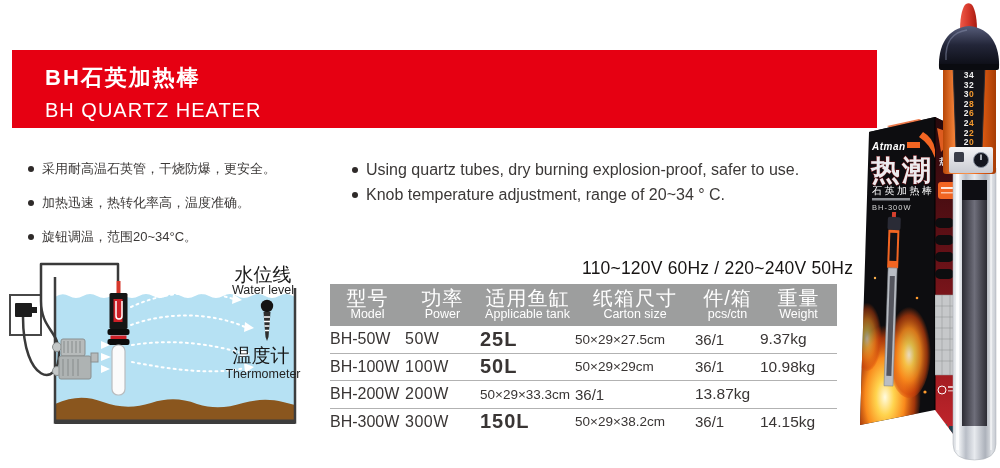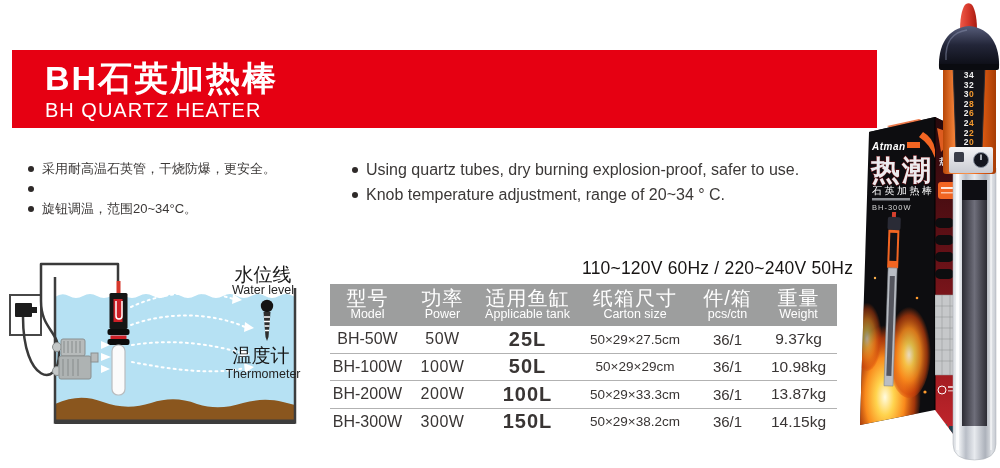--- a/index.html
+++ b/index.html
@@ -2,41 +2,41 @@
 <html><head>
 <meta charset="utf-8">
 <style>
   html,body{margin:0;padding:0;background:#fff;}
   .page{position:relative;width:1000px;height:468px;background:#ffffff;overflow:hidden;
         font-family:"Liberation Sans","DejaVu Sans",sans-serif;color:#3b3837;}
 
   
   .banner{position:absolute;left:12px;top:50px;width:865px;height:78px;background:#e60012;
           color:#fff;box-sizing:border-box;padding:9px 0 0 33px;z-index:1;}
-  .banner .t-cn{font-size:34px;font-weight:bold;letter-spacing:2px;line-height:38px;}
+  .banner .t-cn{font-size:22px;font-weight:bold;letter-spacing:2px;line-height:38px;}
   .banner .t-en{font-size:20px;letter-spacing:1px;line-height:24px;margin-top:1px;}
 
   
   .cn-list{position:absolute;left:28px;top:152px;width:330px;}
   .cn-list .item{display:flex;align-items:center;font-size:13px;line-height:34px;color:#3b3837;}
   .en-list{position:absolute;left:352px;top:157px;width:480px;}
   .en-list .item{display:flex;align-items:center;font-size:16px;line-height:25px;color:#3b3837;}
   .dot{width:6px;height:6px;border-radius:50%;background:#2e2a29;margin-right:8px;flex:none;}
 
   
   .voltage{position:absolute;left:582px;top:258px;font-size:17.5px;color:#171413;letter-spacing:.2px;}
   .spec-table{position:absolute;left:330px;top:284px;width:507px;}
   .thead,.trow{display:grid;grid-template-columns:75px 75px 95px 120px 65px 77px;align-items:center;}
   .thead{background:#9d9e9e;height:42px;}
   .th{text-align:center;color:#fff;}
   .th .cn{display:block;font-size:20px;line-height:18px;letter-spacing:1px;}
   .th .en{display:block;font-size:12.5px;line-height:14px;}
   .trow{height:26.5px;}
   .trow + .trow{border-top:1px solid #b2b2b2;}
-  .td{text-align:center;color:#393534;}
+  .td{text-align:left;color:#393534;}
   .c0{font-size:16px;} .c1{font-size:16px;letter-spacing:.5px;} .c2{font-size:20px;letter-spacing:1px;font-weight:bold;}
   .c3{font-size:13.5px;} .c4{font-size:15px;} .c5{font-size:15.5px;}
 
   .diagram-svg{position:absolute;left:5px;top:243px;z-index:1;}
   .product-svg{position:absolute;left:845px;top:0;z-index:5;}
   .dlab-cn{font-size:19px;fill:#161616;}
   .dlab-en{font-size:12.5px;fill:#242424;}
   .scale-num{font-size:8.5px;font-weight:bold;letter-spacing:.5px;text-anchor:middle;}
   .box-brand{font-size:10px;font-weight:bold;font-style:italic;fill:#fff;letter-spacing:.5px;}
   .box-title{font-size:29px;font-weight:bold;fill:#ecebee;stroke:#6b1013;stroke-width:1;paint-order:stroke;letter-spacing:2px;}
@@ -54,20 +54,21 @@
     <div class="t-en">BH QUARTZ HEATER</div>
   </div>
 
   <div class="cn-list">
     <div class="item">
         <span class="dot"></span>
         <span>采用耐高温石英管，干烧防爆，更安全。</span>
       </div>
     <div class="item">
         <span class="dot"></span>
+        <span>加热迅速，热转化率高，温度准确。</span>
       </div>
     <div class="item">
         <span class="dot"></span>
         <span>旋钮调温，范围20~34°C。</span>
       </div>
   </div>
 
   <div class="en-list">
     <div class="item">
         <span class="dot"></span>
@@ -185,21 +186,20 @@
       <div class="td c0">BH-100W</div>
       <div class="td c1">100W</div>
       <div class="td c2">50L</div>
       <div class="td c3">50×29×29cm</div>
       <div class="td c4">36/1</div>
       <div class="td c5">10.98kg</div>
     </div>
     <div class="trow">
       <div class="td c0">BH-200W</div>
       <div class="td c1">200W</div>
-      <div class="td c2">100L</div>
       <div class="td c3">50×29×33.3cm</div>
       <div class="td c4">36/1</div>
       <div class="td c5">13.87kg</div>
     </div>
     <div class="trow">
       <div class="td c0">BH-300W</div>
       <div class="td c1">300W</div>
       <div class="td c2">150L</div>
       <div class="td c3">50×29×38.2cm</div>
       <div class="td c4">36/1</div>

